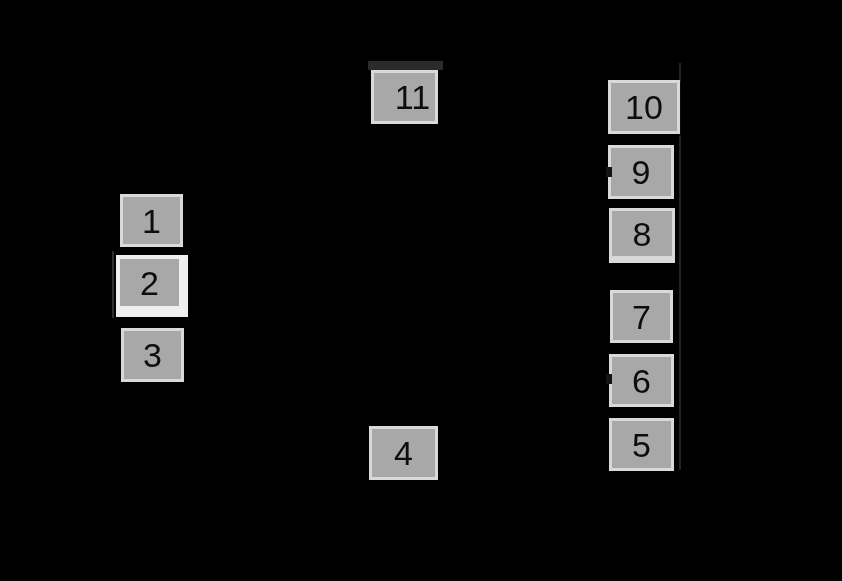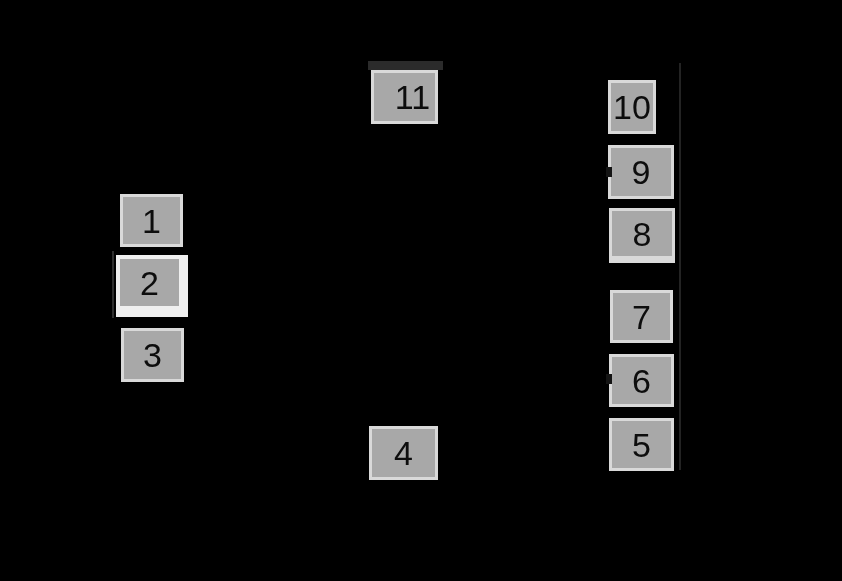--- a/index.html
+++ b/index.html
@@ -65,21 +65,21 @@
     </div>
     <div class="box variant-standard" style="left: 121px; top: 328px; width: 63px; height: 54px; background: rgb(168, 168, 168); z-index: 2;">
       <span class="label" style="color: rgb(13, 13, 13);">3</span>
     </div>
     <div class="box variant-standard" style="left: 371px; top: 70px; width: 67px; height: 54px; background: rgb(168, 168, 168); z-index: 2; padding-left: 16px;">
       <span class="label" style="color: rgb(13, 13, 13);">11</span>
     </div>
     <div class="box variant-standard" style="left: 369px; top: 426px; width: 69px; height: 54px; background: rgb(168, 168, 168); z-index: 2;">
       <span class="label" style="color: rgb(13, 13, 13);">4</span>
     </div>
-    <div class="box variant-standard" style="left: 608px; top: 80px; width: 48px; height: 54px; background: rgb(168, 168, 168); z-index: 2;">
+    <div class="box variant-standard" style="left: 608px; top: 80px; width: 72px; height: 54px; background: rgb(168, 168, 168); z-index: 2;">
       <span class="label" style="color: rgb(13, 13, 13);">10</span>
     </div>
     <div class="box variant-standard" style="left: 608px; top: 145px; width: 66px; height: 54px; background: rgb(168, 168, 168); z-index: 2;">
       <span class="label" style="color: rgb(13, 13, 13);">9</span>
     </div>
     <div class="box variant-thick-bottom" style="left: 609px; top: 208px; width: 66px; height: 55px; background: rgb(168, 168, 168); z-index: 2;">
       <span class="label" style="color: rgb(13, 13, 13);">8</span>
     </div>
     <div class="box variant-standard" style="left: 610px; top: 290px; width: 63px; height: 53px; background: rgb(168, 168, 168); z-index: 2;">
       <span class="label" style="color: rgb(13, 13, 13);">7</span>

